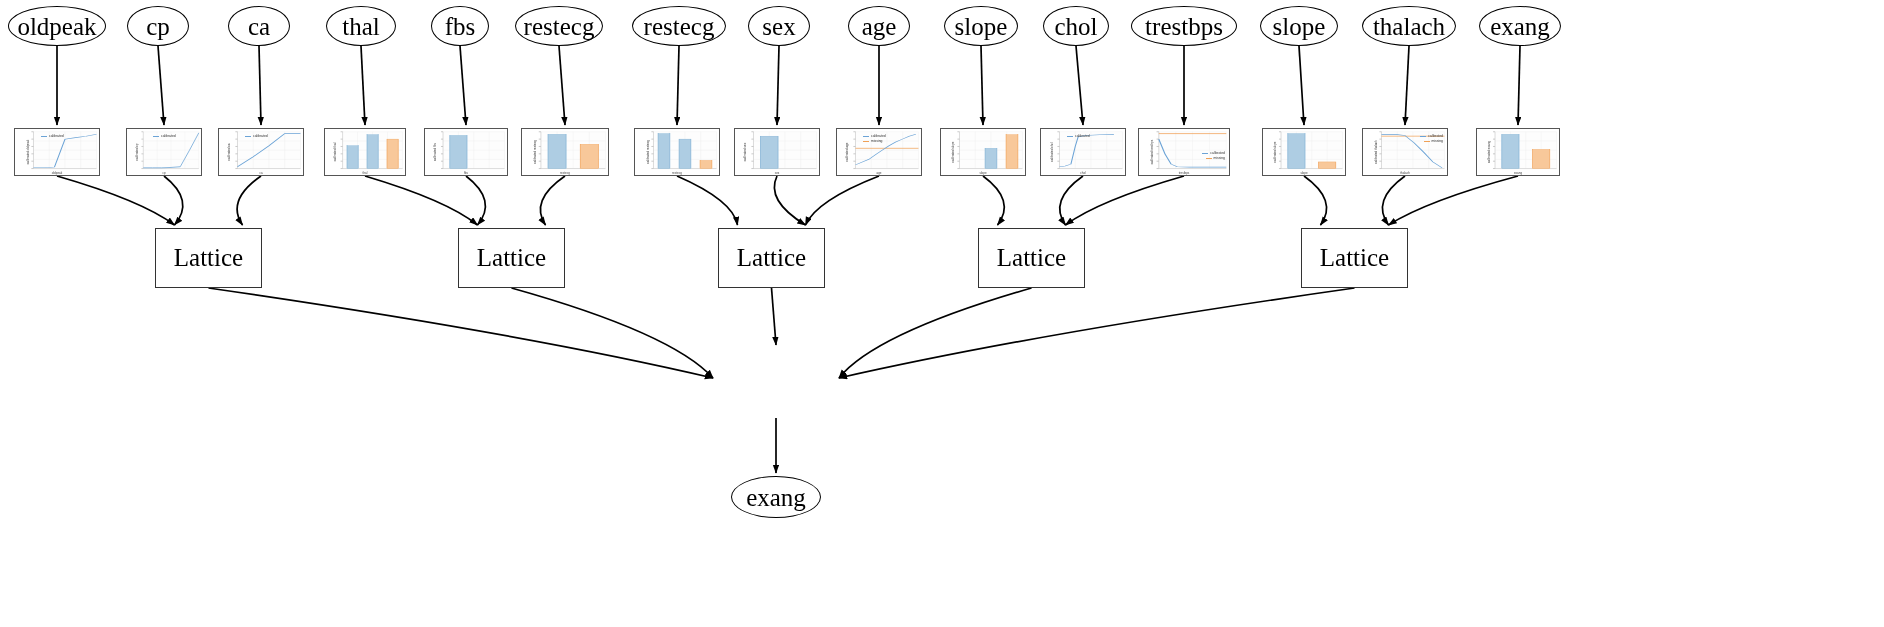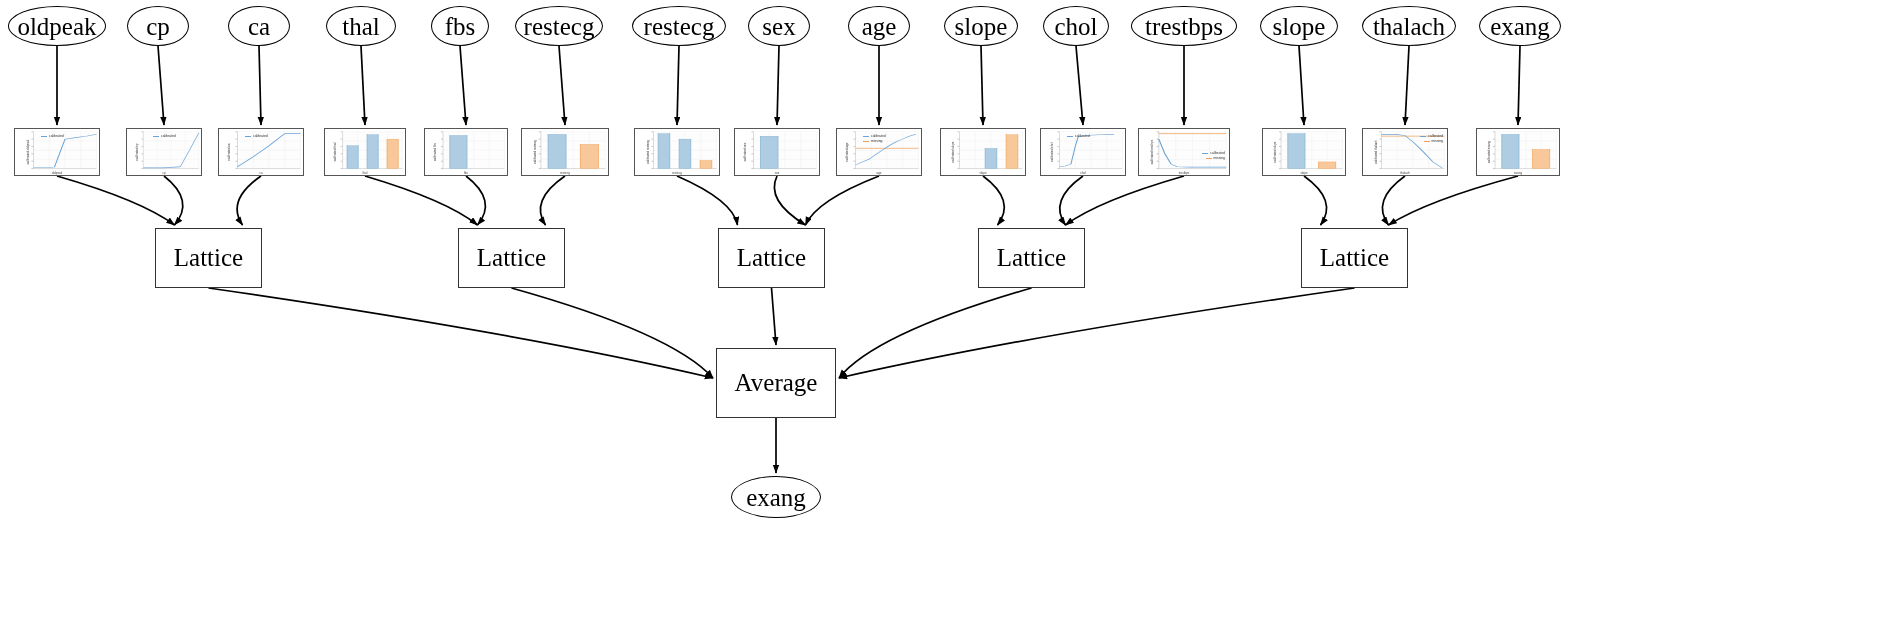--- a/index.html
+++ b/index.html
@@ -534,19 +534,16 @@
     </div>
     <div class="node-box" style="left: 718px; top: 228px; width: 107px; height: 60px;">
       <span>Lattice</span>
     </div>
     <div class="node-box" style="left: 978px; top: 228px; width: 107px; height: 60px;">
       <span>Lattice</span>
     </div>
     <div class="node-box" style="left: 1301px; top: 228px; width: 107px; height: 60px;">
       <span>Lattice</span>
     </div>
-    <div class="node-box" style="left: 716px; top: 348px; width: 120px; height: 70px;">
-      <span>Average</span>
-    </div>
     <div class="node-ellipse" style="left: 731px; top: 476px; width: 90px; height: 42px;">
       <span>exang</span>
     </div>
   </div>
 
 </body></html>

